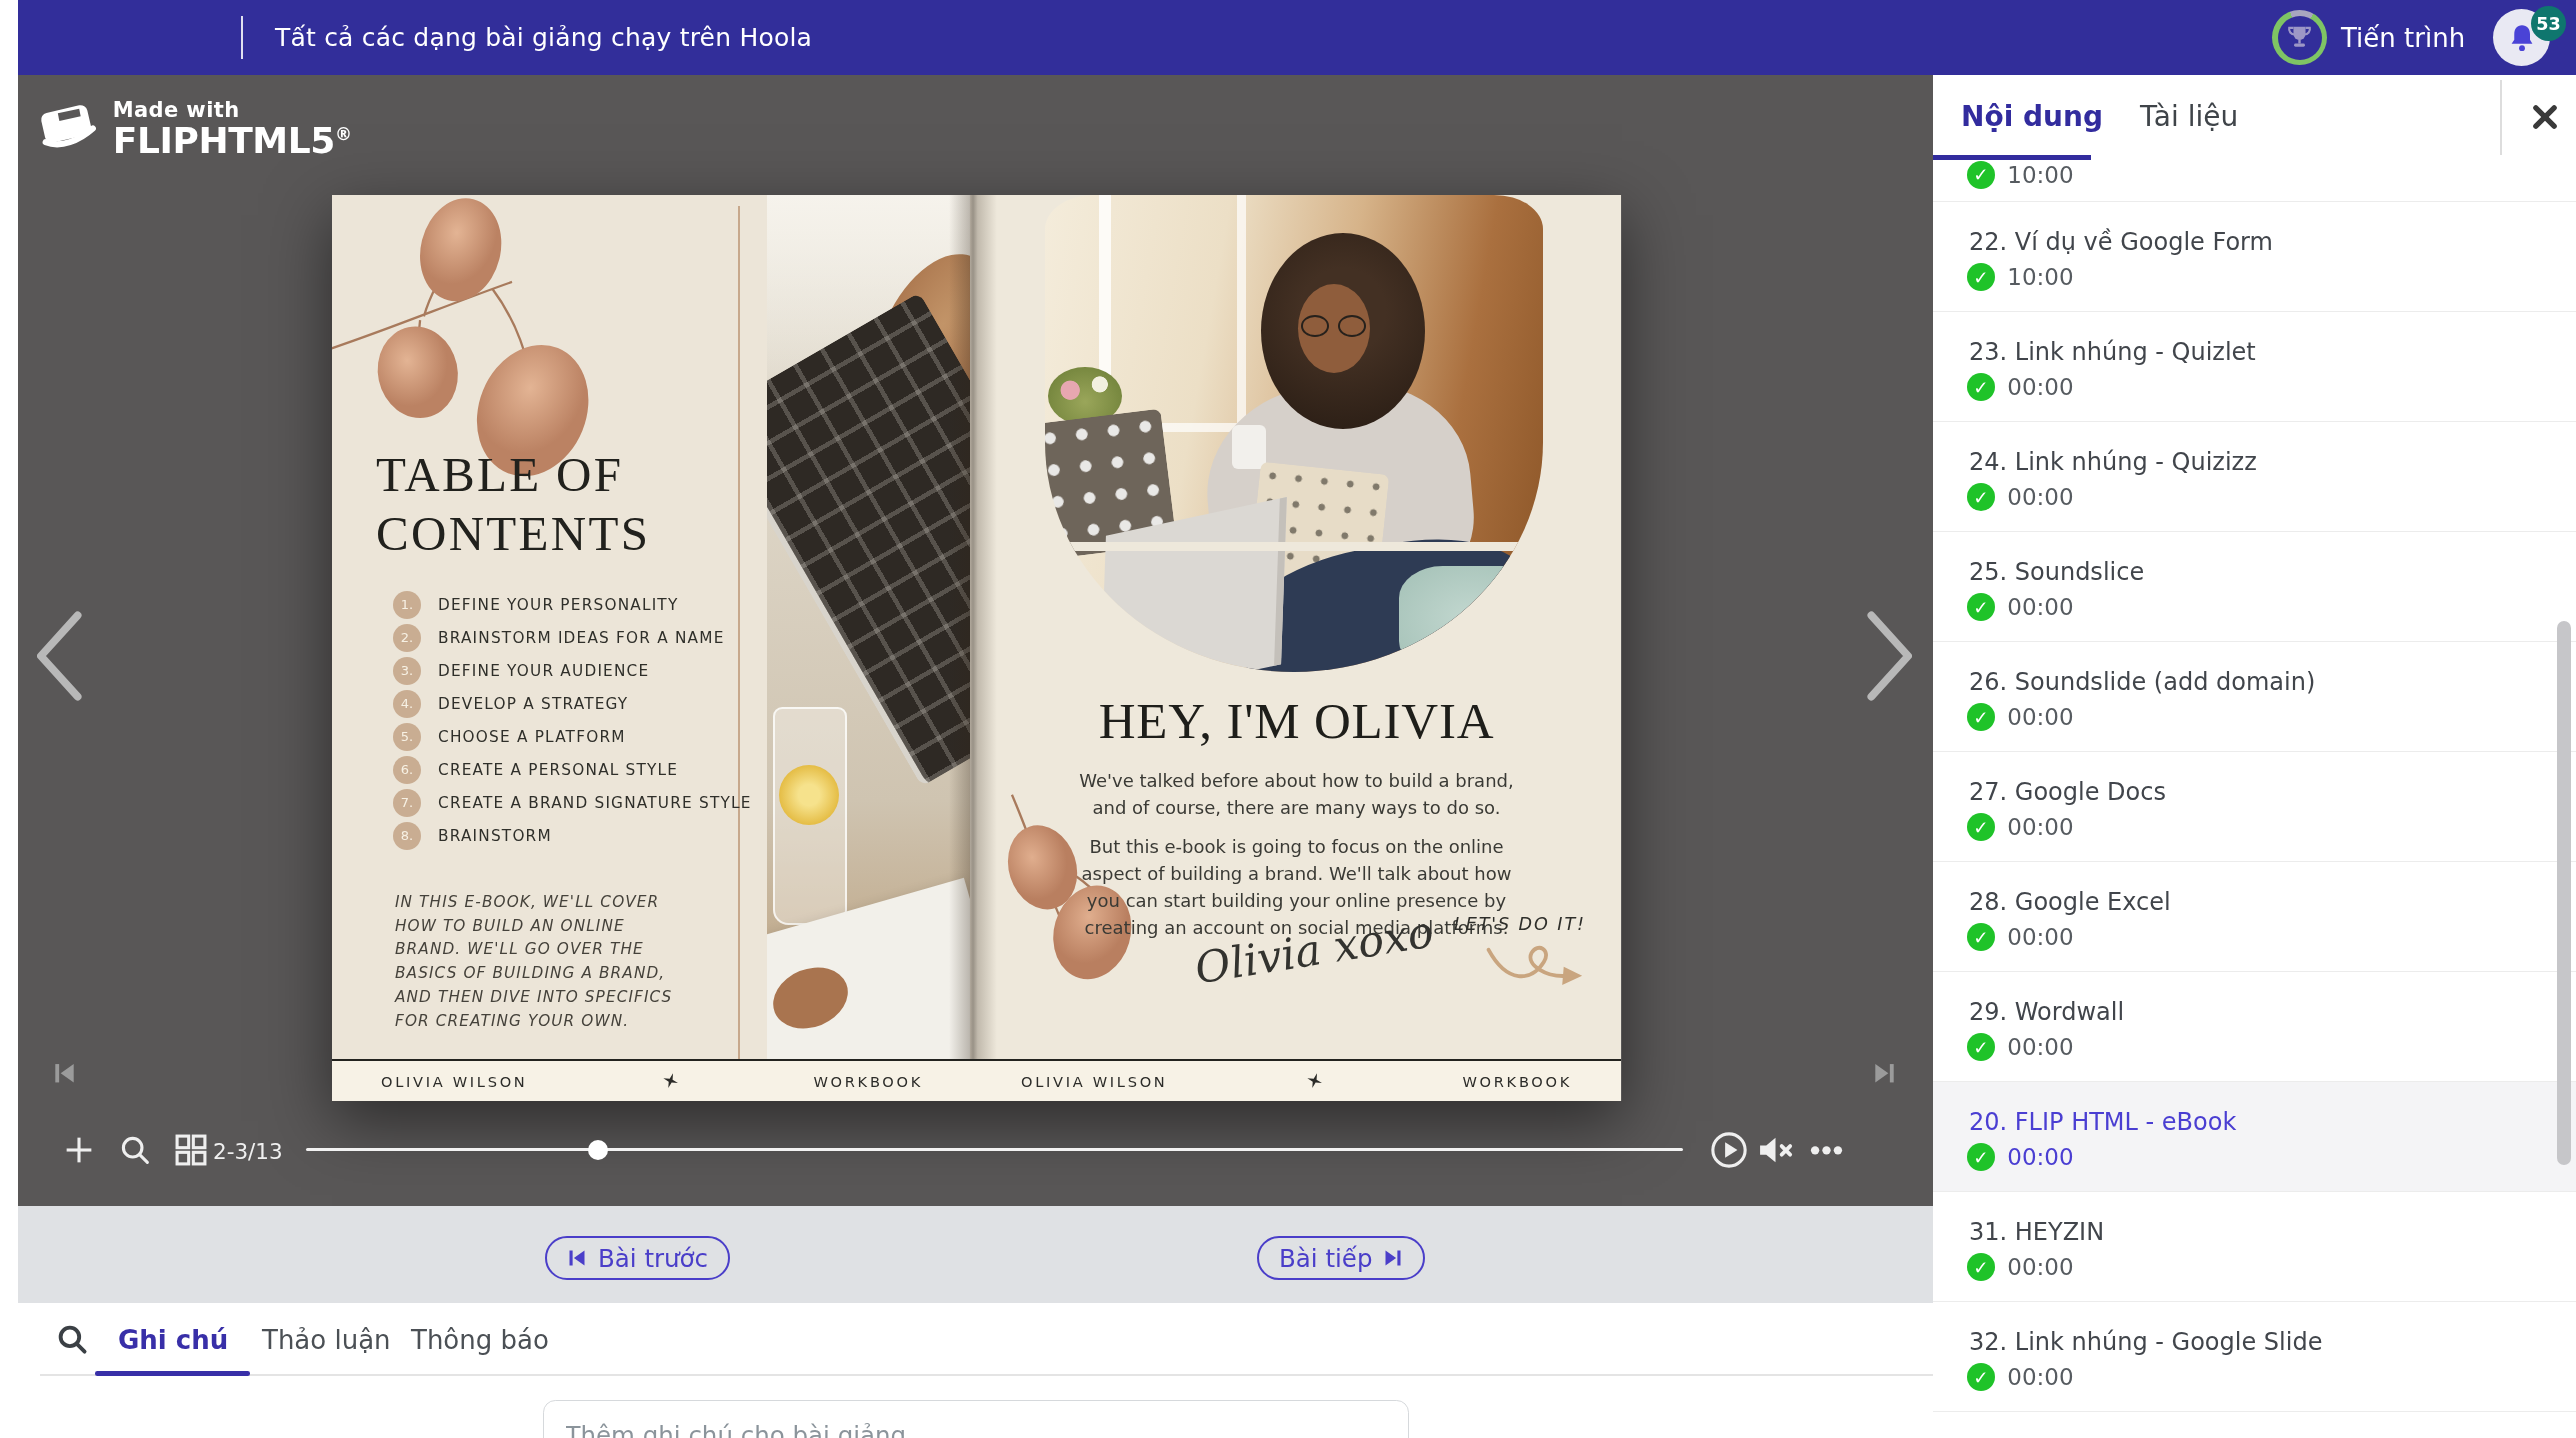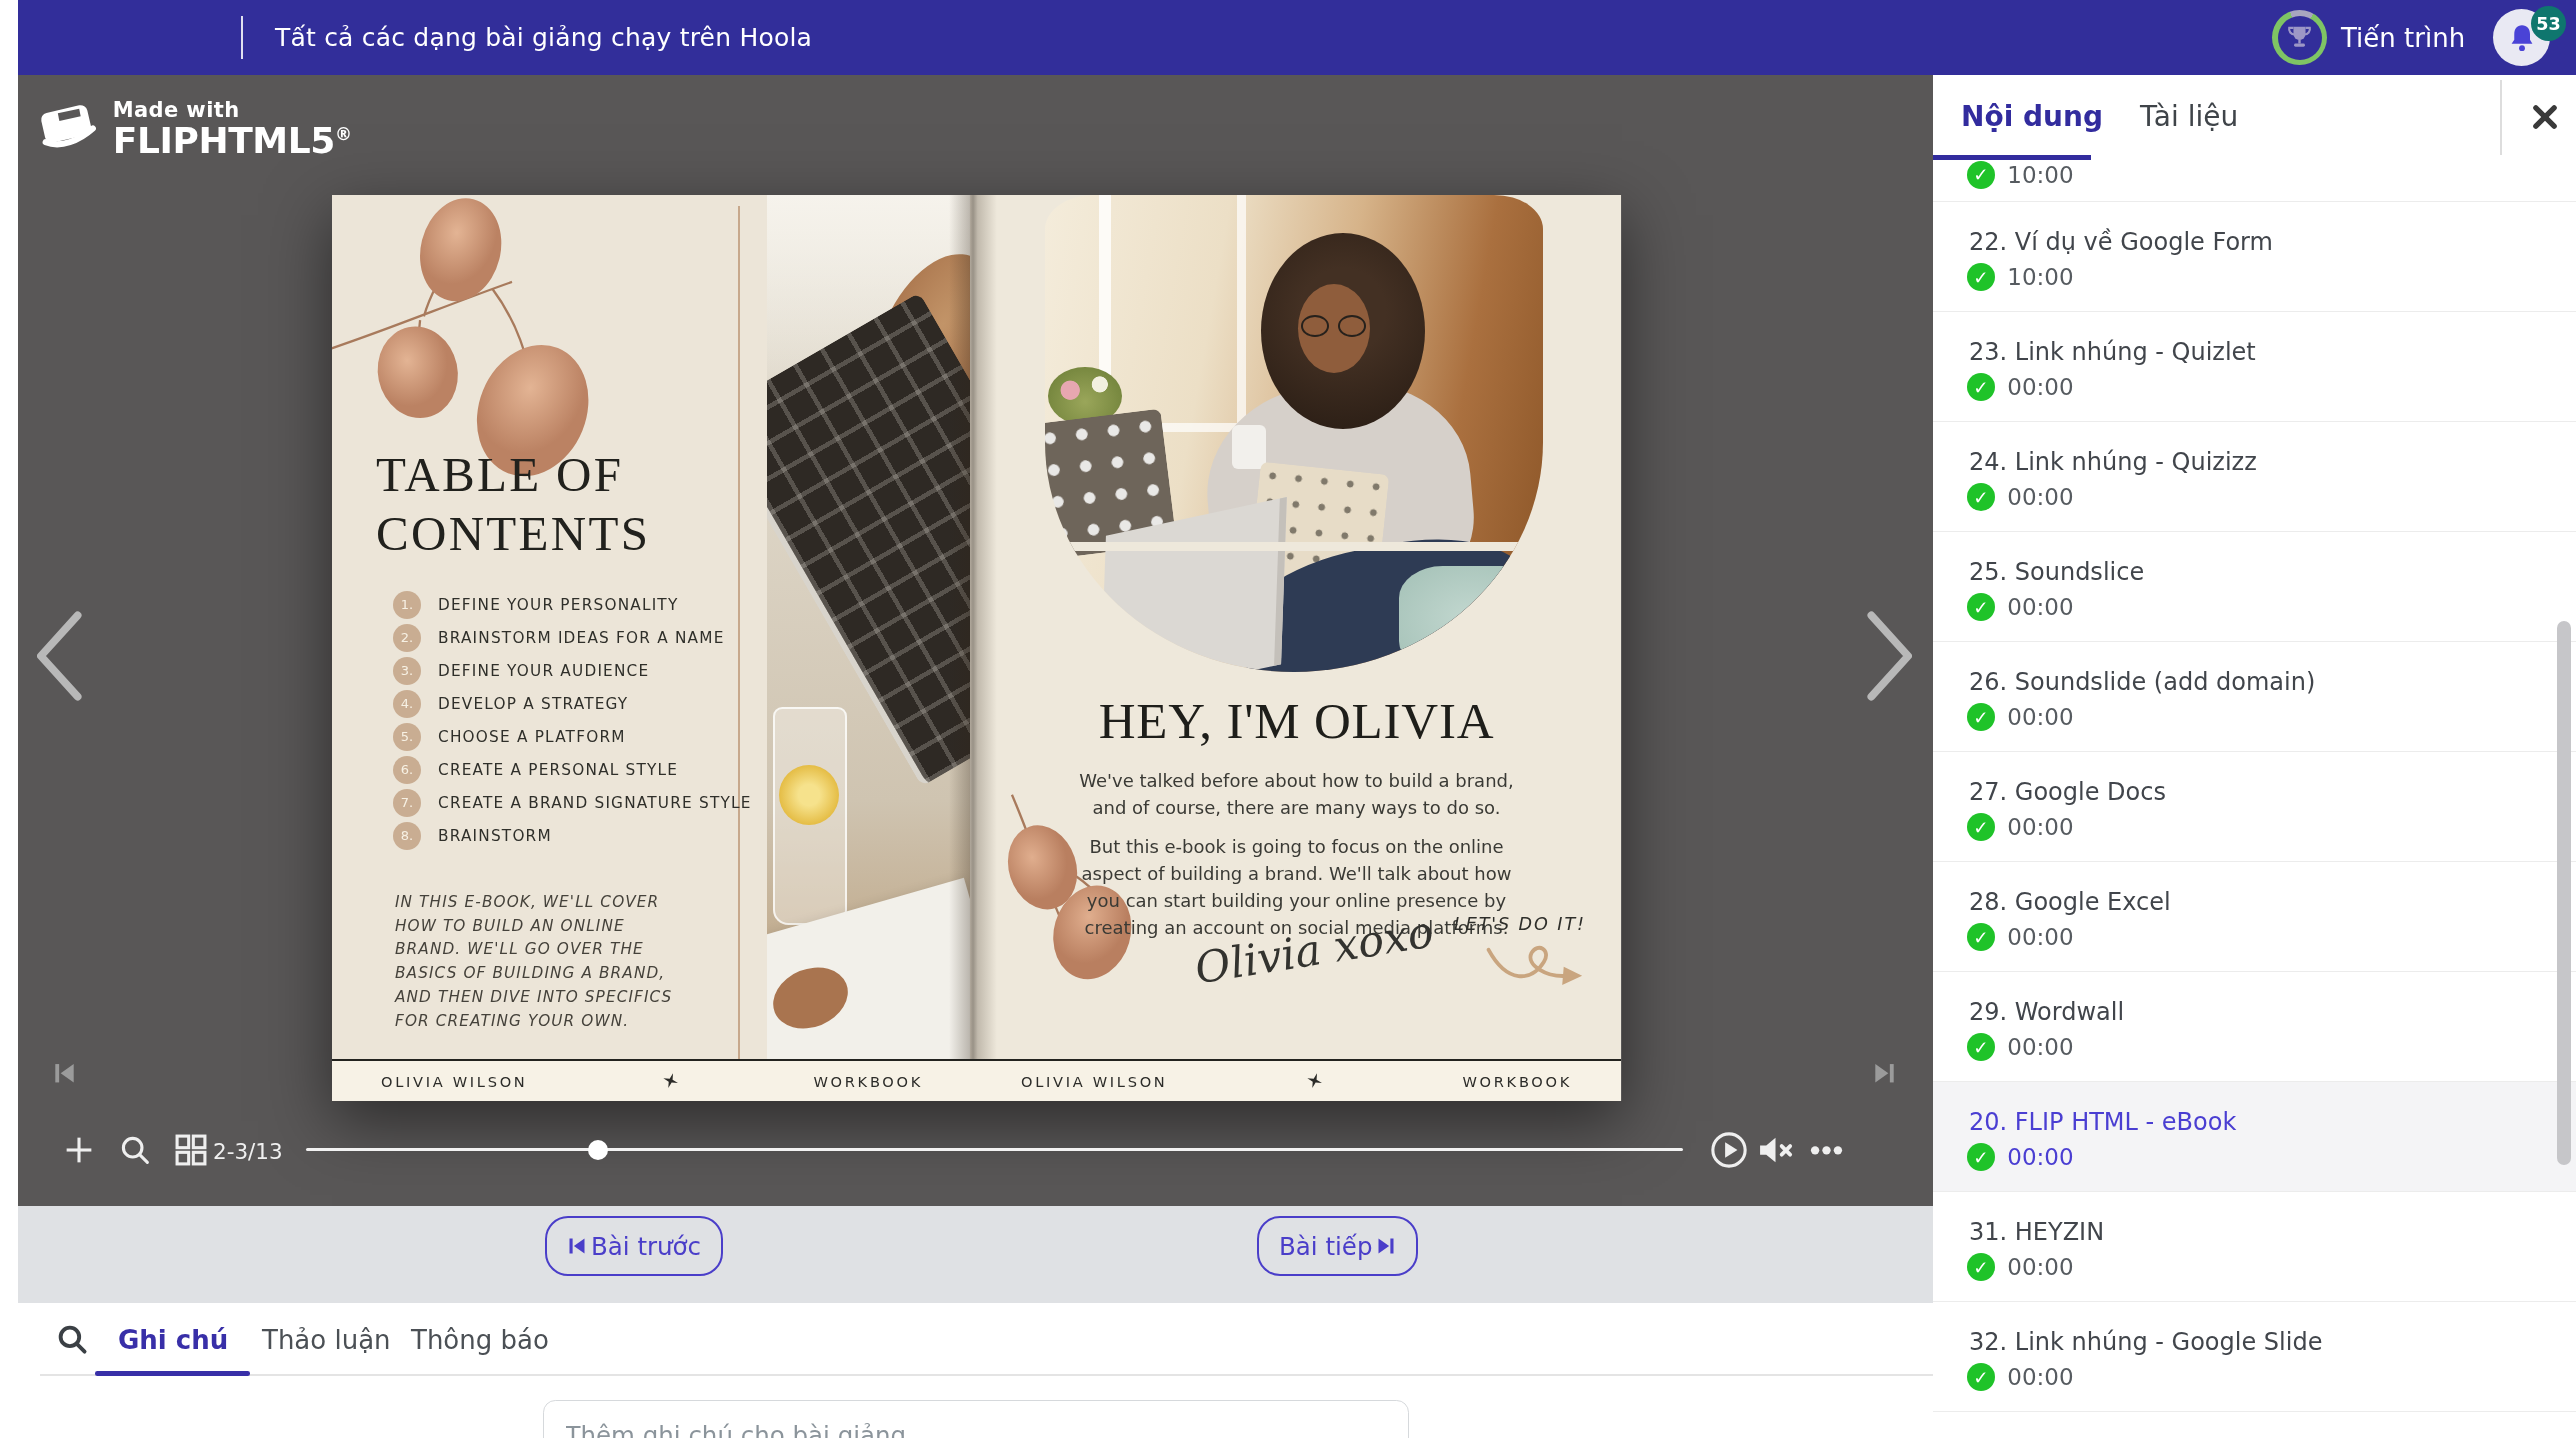--- a/index.html
+++ b/index.html
@@ -132,23 +132,23 @@
   .tb-track { left:288px; top:1073px; width:1377px; height:3.1px; background:#f2f2f2; border-radius:1.5px; cursor:pointer; }
   .tb-handle { left:570px; top:1065px; width:20px; height:20px; border-radius:50%; background:#fff; cursor:grab; }
   .tb-play { left:1691px; top:1055px; cursor:pointer; }
   .tb-mute { left:1739px; top:1058px; cursor:pointer; }
   .tb-dots { left:1791px; top:1070px; cursor:pointer; }
   .tb-first { left:35px; top:986px; cursor:pointer; }
   .tb-last { left:1855px; top:986px; cursor:pointer; }
 
   
   .nav-band { position:absolute; left:0; top:1206px; width:1915px; height:97px; background:#dfe1e4; }
-  .nav-btn { position:absolute; top:10px; height:60px; border:2.3px solid #4a3ec9; border-radius:23px;
+  .nav-btn { position:absolute; top:30px; height:44px; border:2.3px solid #4a3ec9; border-radius:23px;
     background:transparent; color:#4a3ec9; font-size:24.5px; font-weight:500; display:flex; align-items:center;
-    gap:4px; padding:0 20px; cursor:pointer; font-family:inherit; }
+    gap:11px; padding:0 20px; cursor:pointer; font-family:inherit; }
   .nav-btn.prev { left:527px; } .nav-btn.next { left:1239px; }
 
   
   .notes { position:absolute; left:0; top:1303px; width:1915px; height:135px; background:#fff; }
   .notes-search { position:absolute; left:38px; top:20px; cursor:pointer; }
   .note-tab { position:absolute; top:21.5px; font-size:26px; cursor:pointer; color:#4b5055; font-weight:500; }
   .note-tab.active { color:#382fa8; font-weight:700; }
   .note-tab.t0 { left:100px; } .note-tab.t1 { left:244px; } .note-tab.t2 { left:393px; }
   .notes-line { position:absolute; left:21.5px; right:0; top:71px; height:1.5px; background:#e4e4e4; }
   .notes-underline { position:absolute; left:77px; top:68px; width:155px; height:4.6px; background:#382fa8; border-radius:2.3px; }

